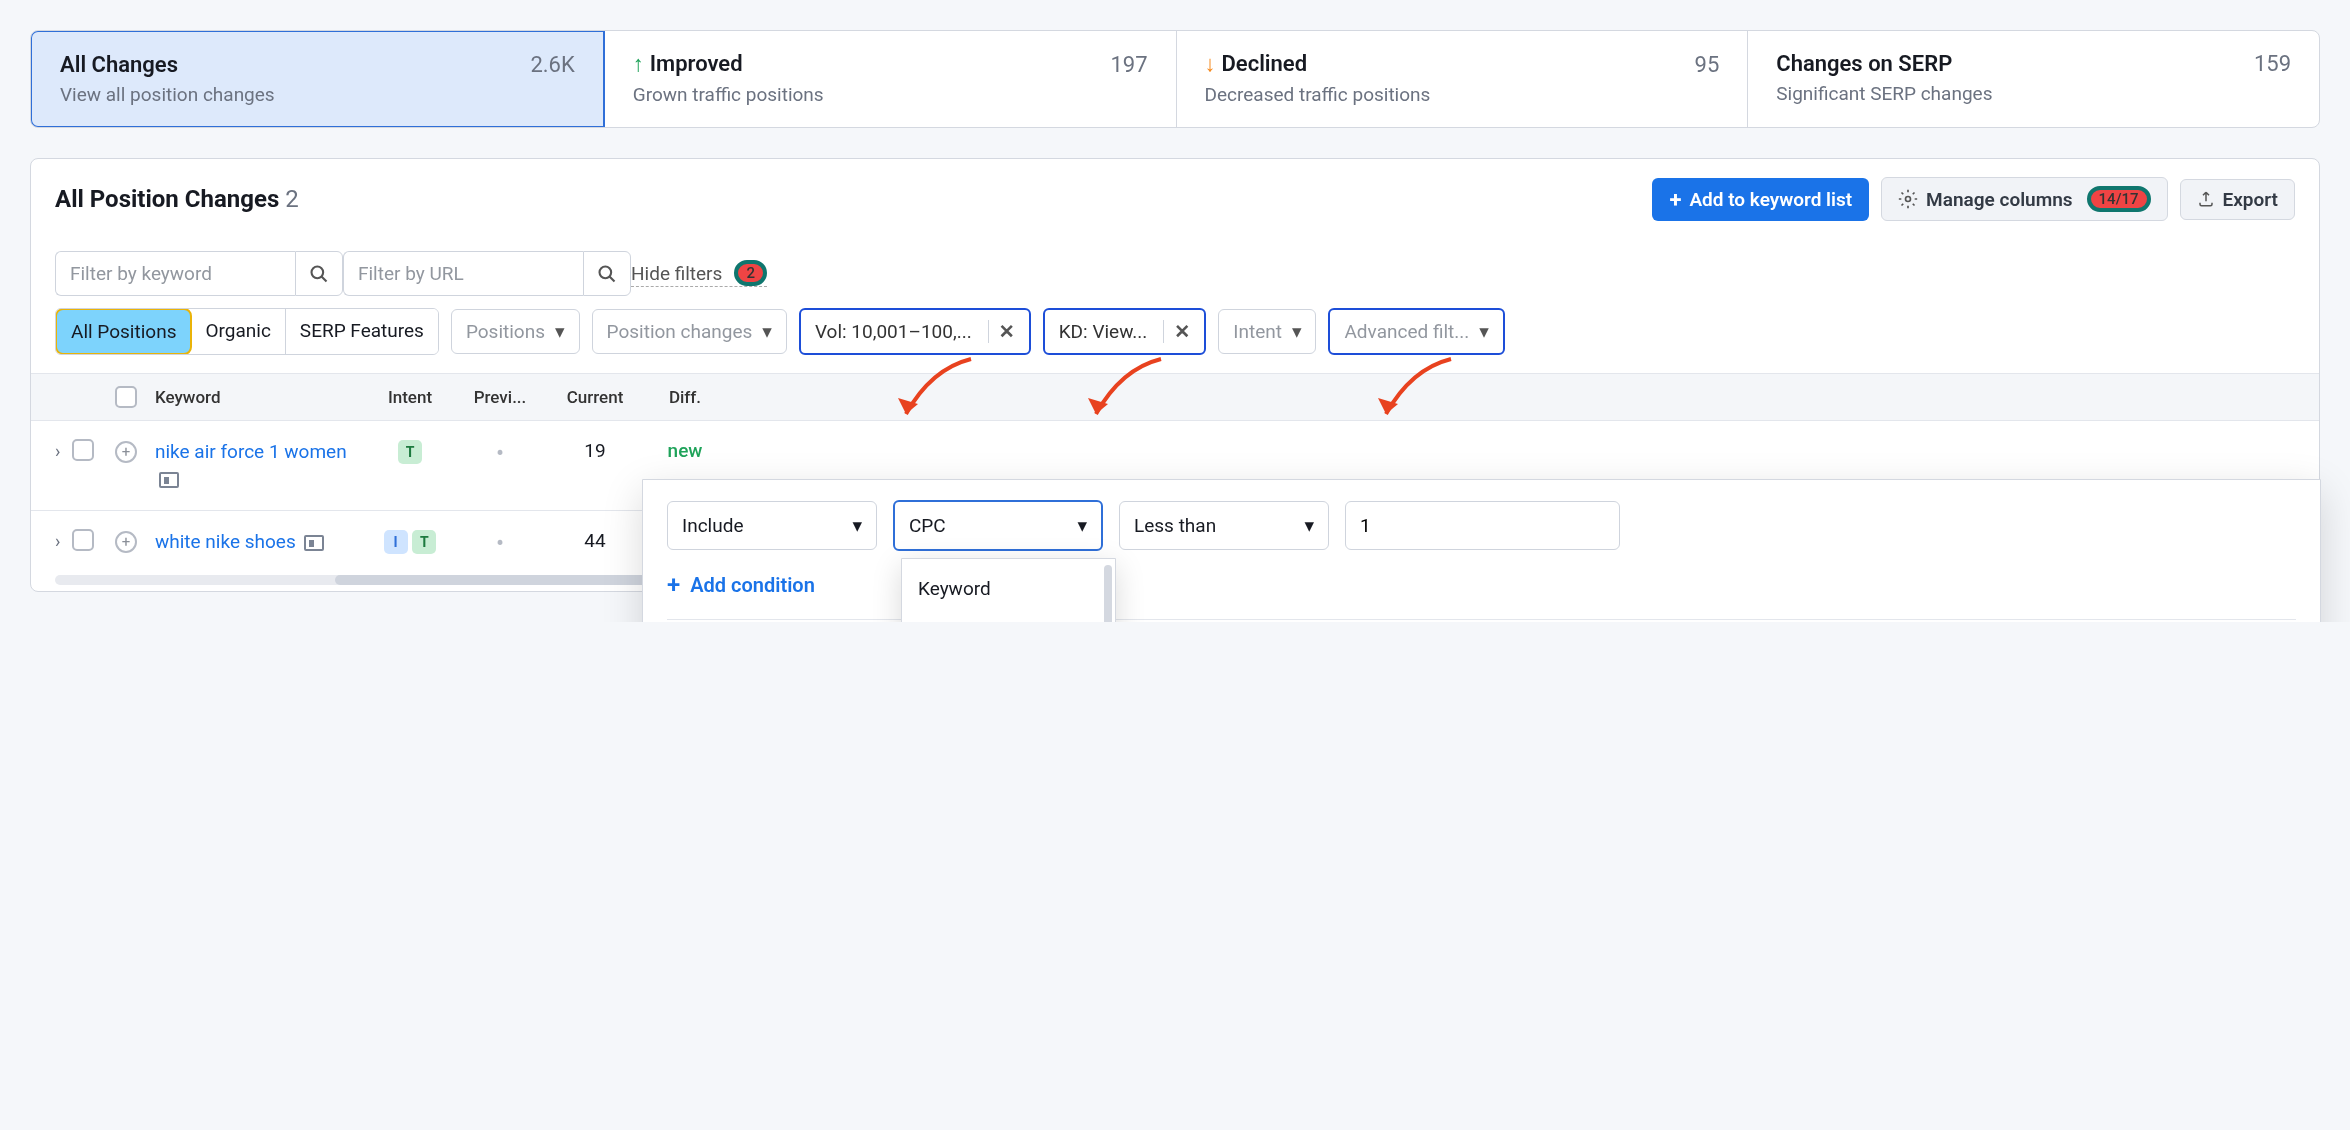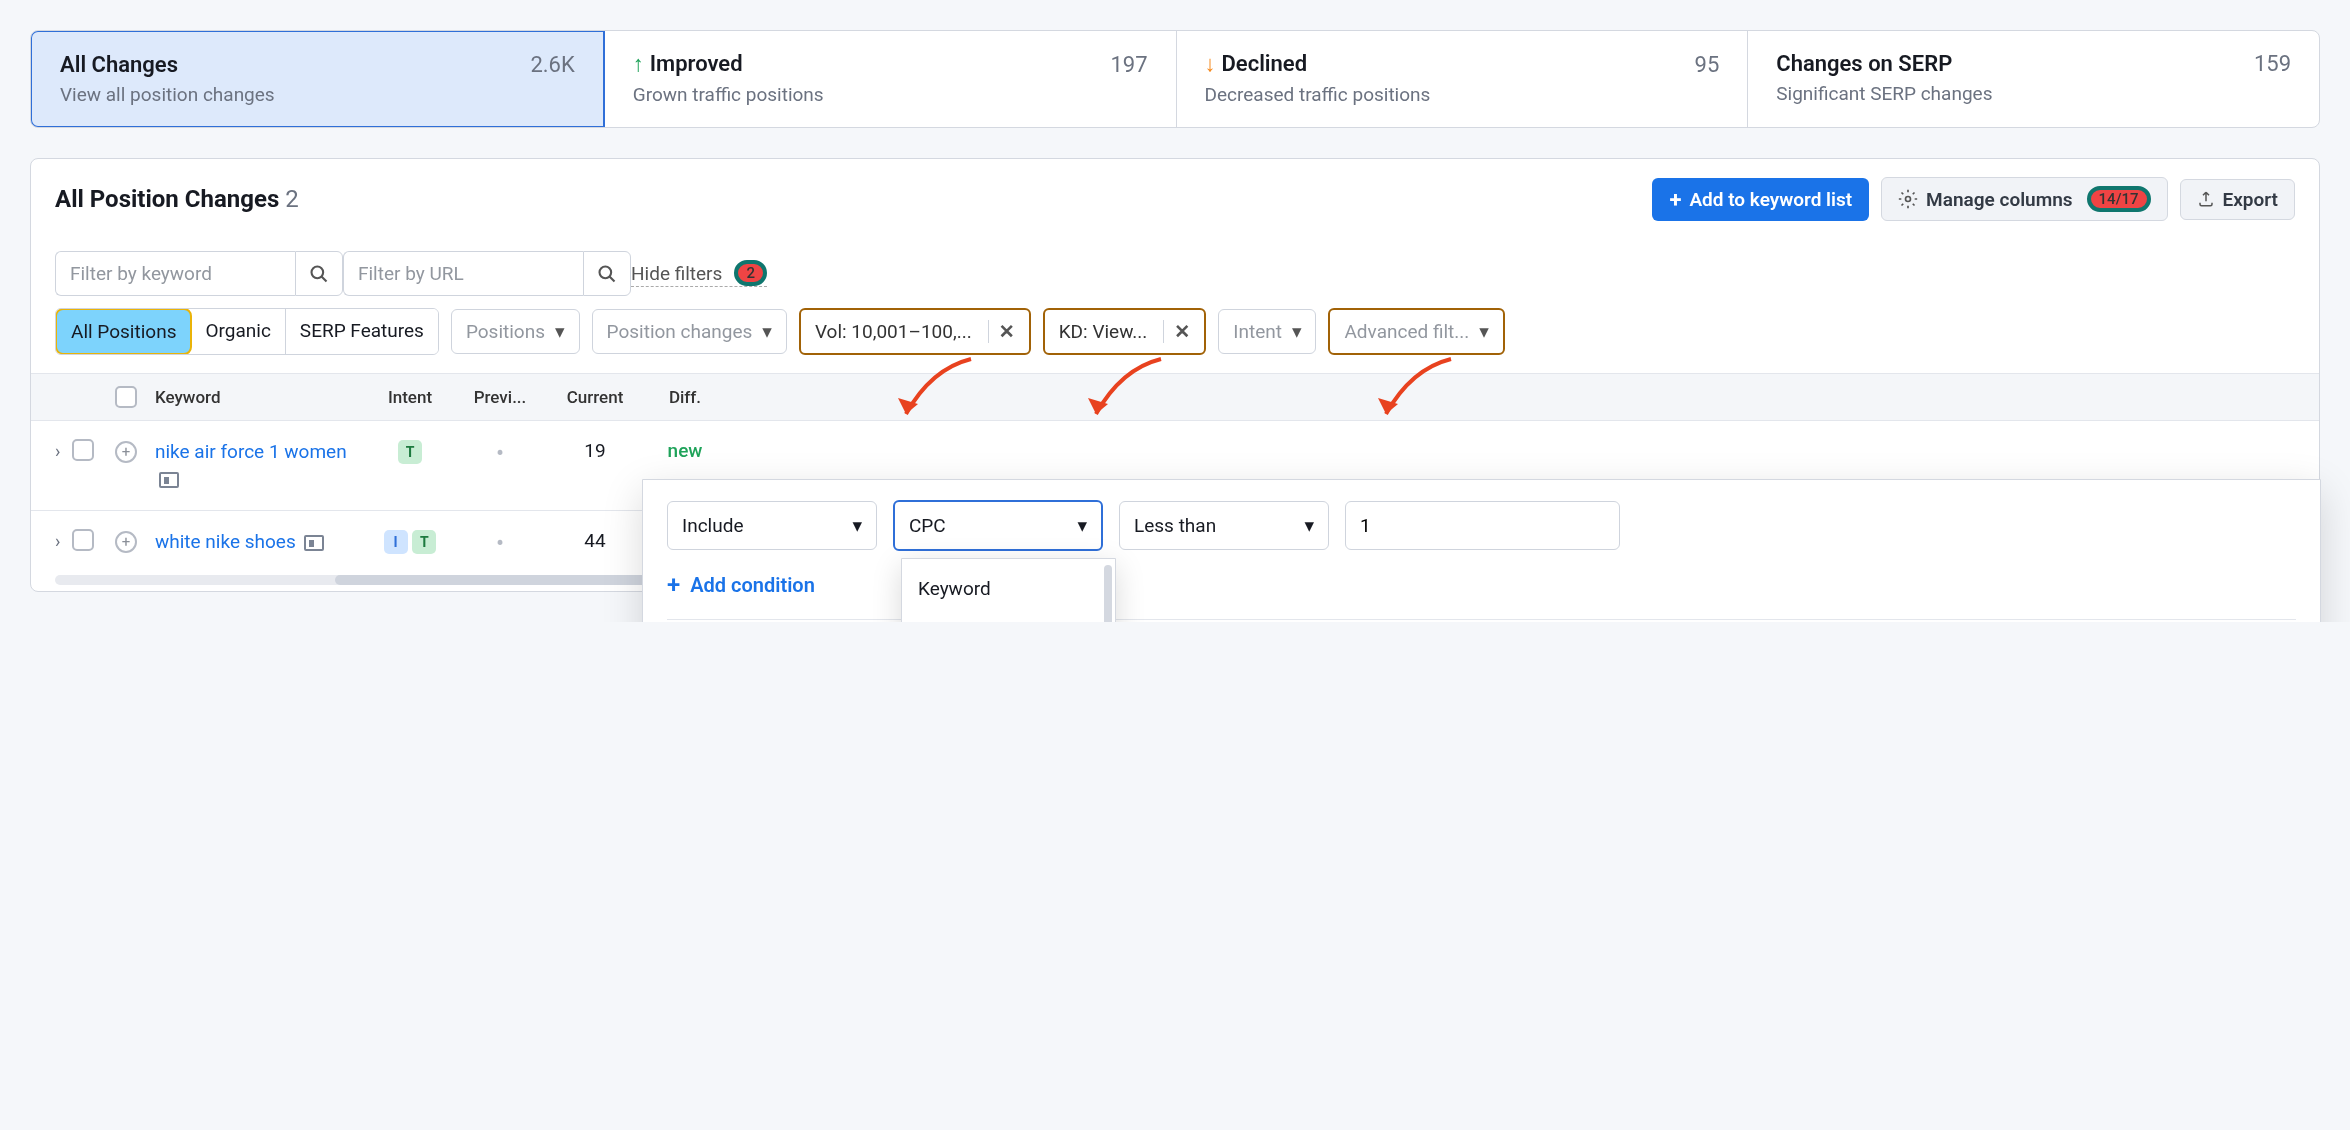--- a/index.html
+++ b/index.html
@@ -33,21 +33,21 @@
 .input-group .search-btn { border: 1px solid #cfd4dd; border-radius: 0 6px 6px 0; background: #fff; width: 48px; display: flex; align-items: center; justify-content: center; cursor: pointer; }
 .hide-filters { color: #555; font-size: 19px; border-bottom: 1px dashed #aaa; cursor: pointer; display: inline-flex; align-items: center; gap:6px; }
 
 .chip-row { padding: 0 24px 18px; display: flex; gap: 12px; align-items: center; flex-wrap: wrap; position: relative; }
 .seg { display: flex; border: 1px solid #cfd4dd; border-radius: 6px; overflow: hidden; }
 .seg > div { padding: 10px 14px; font-size: 19px; cursor: pointer; border-right: 1px solid #cfd4dd; background:#fff; }
 .seg > div:last-child { border-right: none; }
 .seg > div.active { border: 2px solid #eab308; margin: -1px; border-radius: 8px; position: relative; z-index: 1; background:#7dd3fc; }
 .chip { display: inline-flex; align-items: center; gap: 10px; border: 1px solid #cfd4dd; border-radius: 6px; padding: 10px 14px; font-size: 19px; background: #fff; cursor: pointer; color:#333; }
 .chip .chev { color: #555; }
-.chip.blue { border: 2px solid #a16207; }
+.chip.blue { border: 2px solid #1d4ed8; }
 .chip .x { font-weight: 700; color: #555; padding-left: 10px; border-left: 1px solid #cfd4dd; margin-left: 6px; }
 .chip.muted { color: #92979f; }
 
 .table-head { display: grid; grid-template-columns: 60px 40px 210px 90px 90px 100px 80px 1fr; align-items: center; padding: 12px 24px; background: #f4f6f9; border-top: 1px solid #e3e6ec; border-bottom: 1px solid #e3e6ec; font-size: 17px; color: #333; font-weight: 500; }
 .table-row { display: grid; grid-template-columns: 60px 40px 210px 90px 90px 100px 80px 1fr; align-items: flex-start; padding: 18px 24px; border-bottom: 1px solid #e3e6ec; font-size: 19px; }
 .checkbox { width: 22px; height: 22px; border: 2px solid #b5bac4; border-radius: 5px; background: #fff; }
 .expand { color: #6b7280; font-size: 18px; }
 .kw-cell { display: flex; align-items: flex-start; gap: 8px; }
 .kw-link { color: #1a73e8; cursor: pointer; line-height: 1.4; }
 .plus-circ { width: 22px; height: 22px; border: 2px solid #b5bac4; border-radius: 50%; display: inline-flex; align-items: center; justify-content: center; color: #8a8f98; font-size: 15px; flex-shrink: 0; margin-top:2px; }

